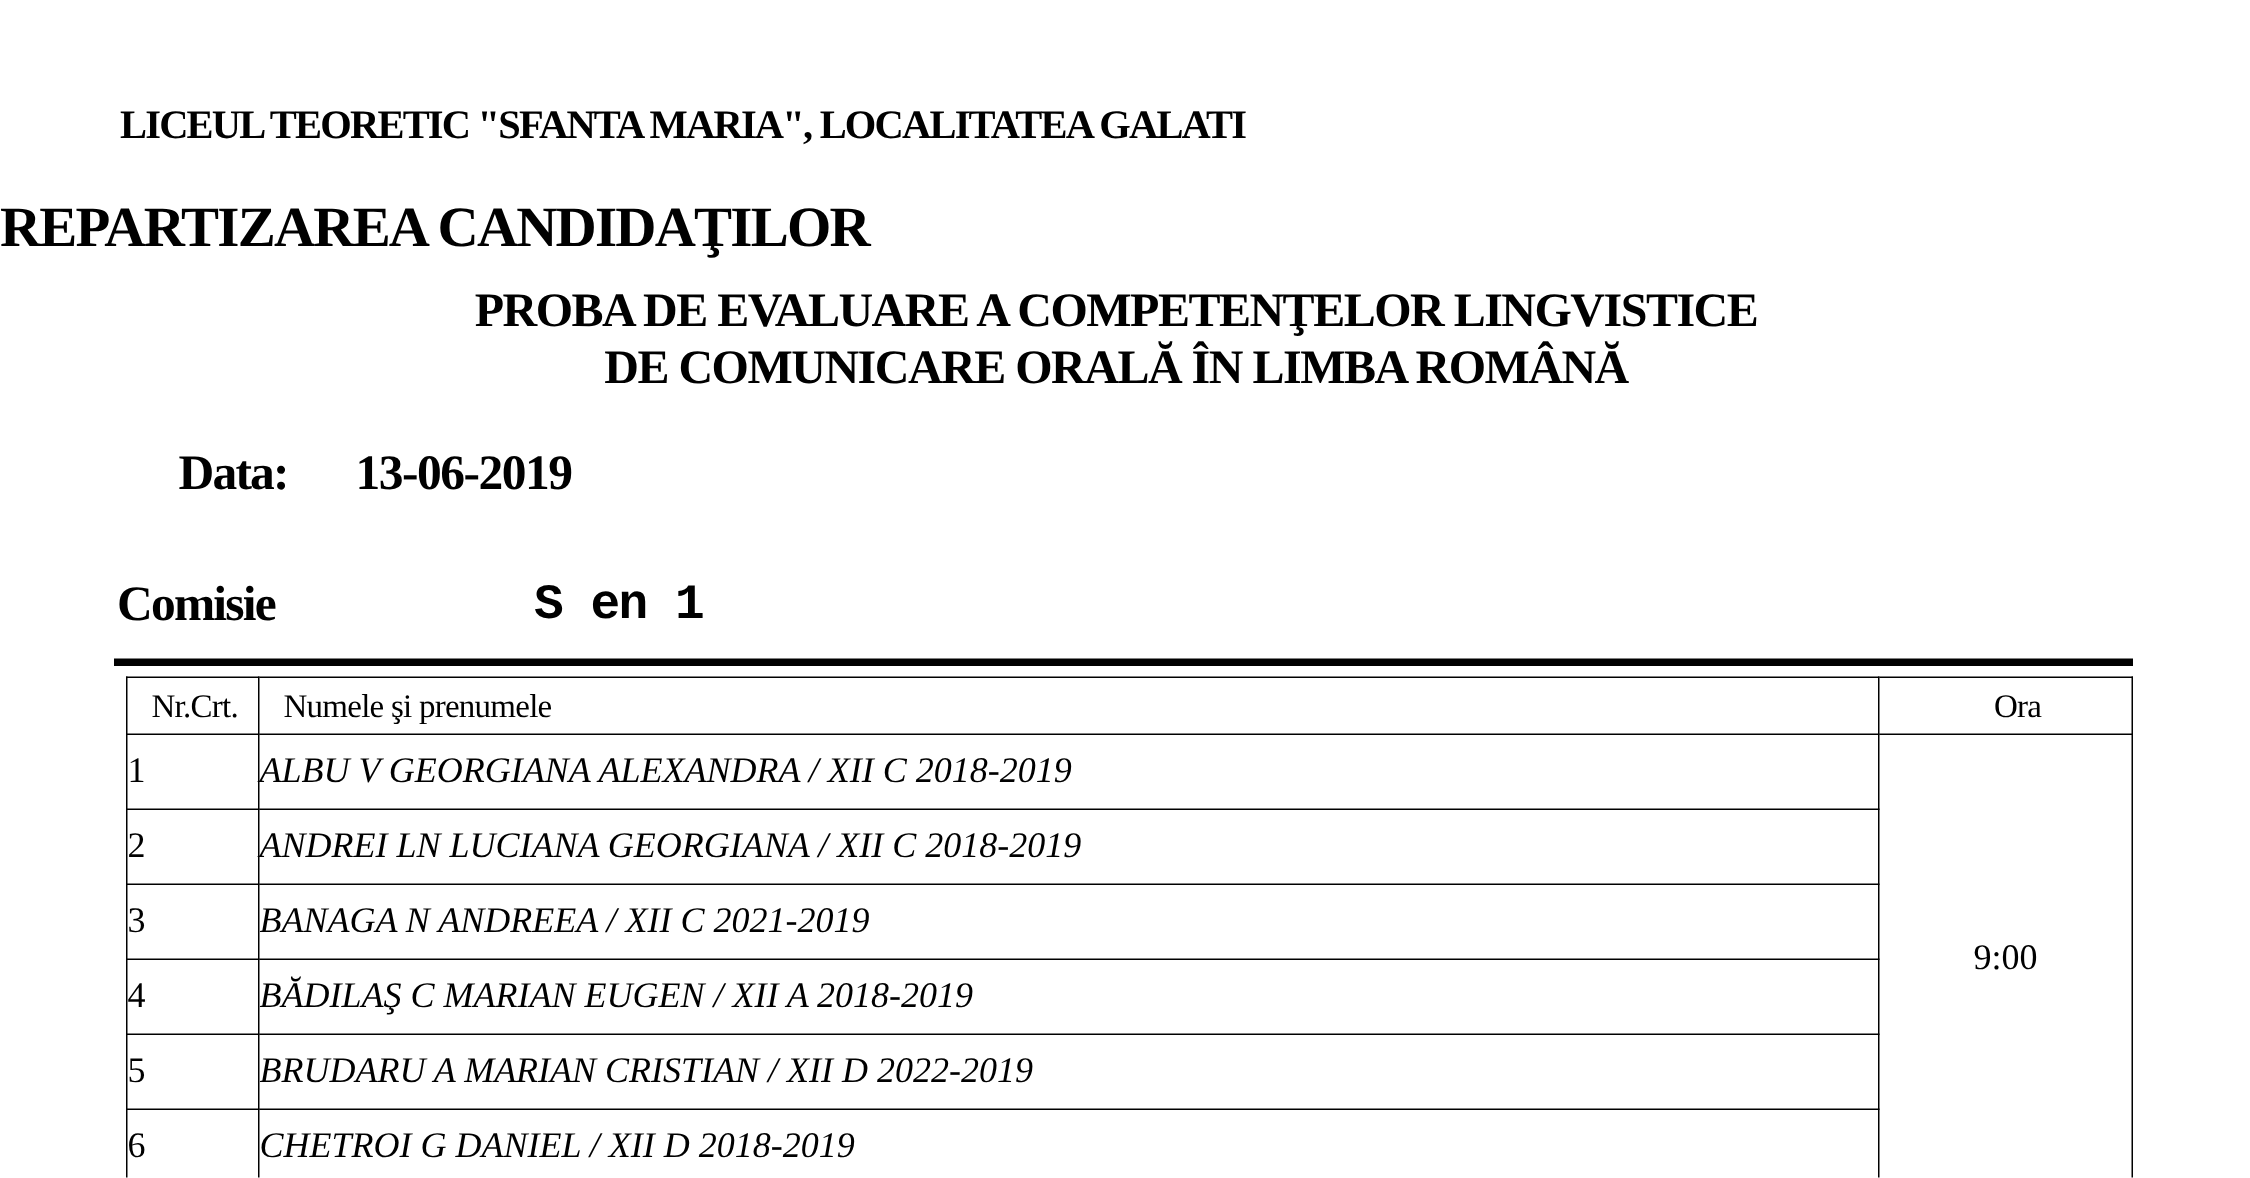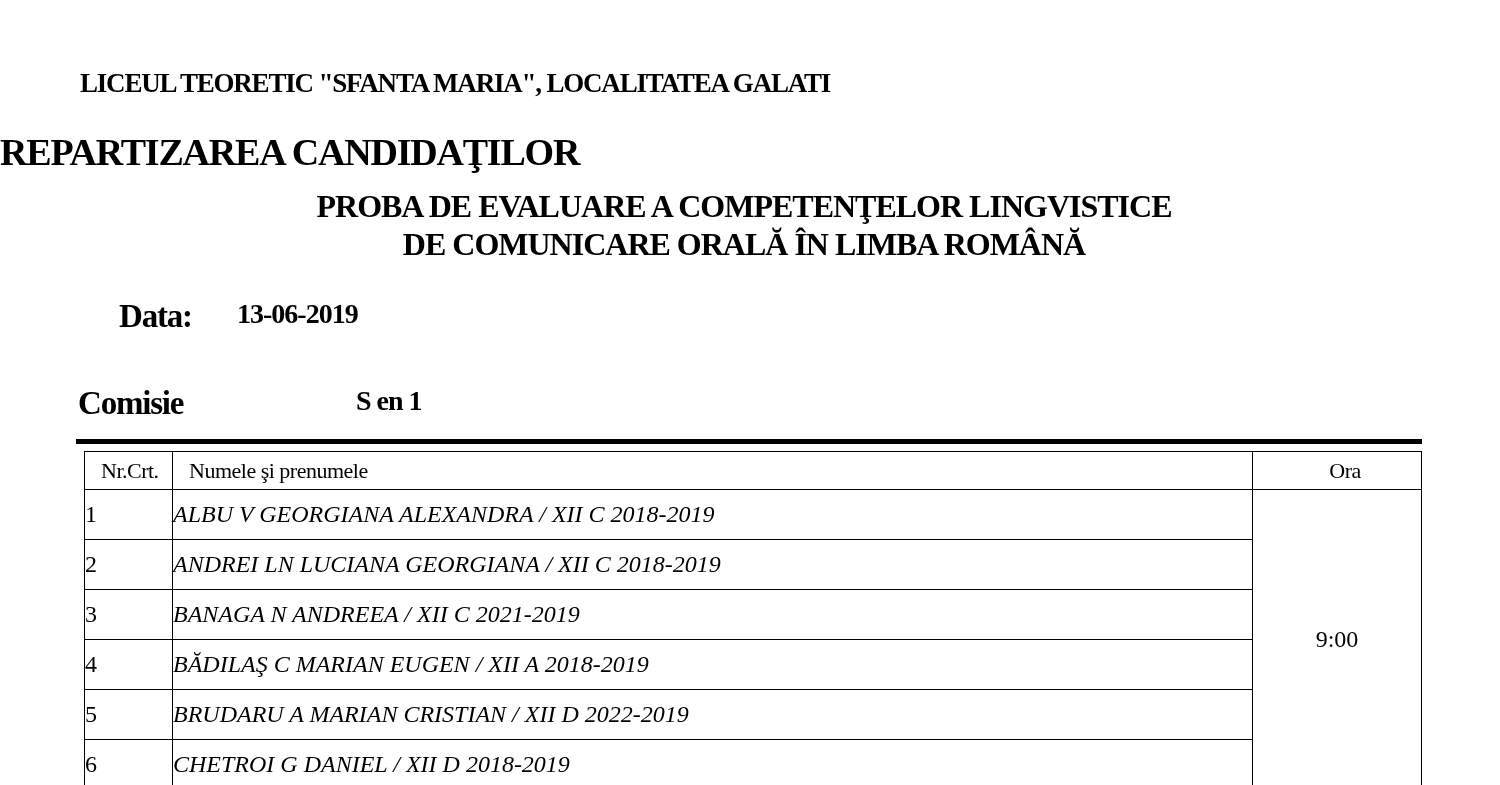--- a/index.html
+++ b/index.html
@@ -18,21 +18,21 @@
   .subtitle {
     position: absolute; left: 0; width: 1488px; text-align: center;
     font-size: 32px; font-weight: bold; letter-spacing: -1px; white-space: nowrap;
   }
   .sub1 { top: 188px; }
   .sub2 { top: 226px; }
   .label {
     position: absolute; font-size: 33px; font-weight: bold; letter-spacing: -1.2px; white-space: nowrap;
   }
   .value {
-    position: absolute; font-size: 28px; font-weight: bold; letter-spacing: -1px; white-space: nowrap;
+    position: absolute; font-size: 33px; font-weight: bold; letter-spacing: -1px; white-space: nowrap;
   }
   .thick-rule {
     position: absolute; left: 76px; top: 439px; width: 1346px; height: 5px; background: #000;
   }
   table.roster {
     position: absolute; left: 84px; top: 451px; width: 1337px;
     border-collapse: collapse; table-layout: fixed;
   }
   table.roster th, table.roster td {
     border: 1.5px solid #000; padding: 0; vertical-align: middle;
@@ -57,21 +57,21 @@
 
 <div class="school">LICEUL TEORETIC "SFANTA MARIA", LOCALITATEA GALATI</div>
 <div class="title">REPARTIZAREA CANDIDAŢILOR</div>
 <div class="subtitle sub1">PROBA DE EVALUARE A COMPETENŢELOR LINGVISTICE</div>
 <div class="subtitle sub2">DE COMUNICARE ORALĂ ÎN LIMBA ROMÂNĂ</div>
 
 <div class="label" style="left:78px; top:298px;margin-left:41px;">Data:</div>
 <div class="value" style="left:237px; top:298px;">13-06-2019</div>
 
 <div class="label" style="left:78px; top:385px;">Comisie</div>
-<div class="value" style="left:356px; top:385px;">S en 1</div>
+<div class="value" style="left:356px; top:385px;font-family:Liberation Mono, monospace;">S en 1</div>
 
 <div class="thick-rule"></div>
 
 <table class="roster">
   <colgroup>
       <col class="c1">
       <col class="c2">
       <col class="c3">
     </colgroup>
   <thead>

